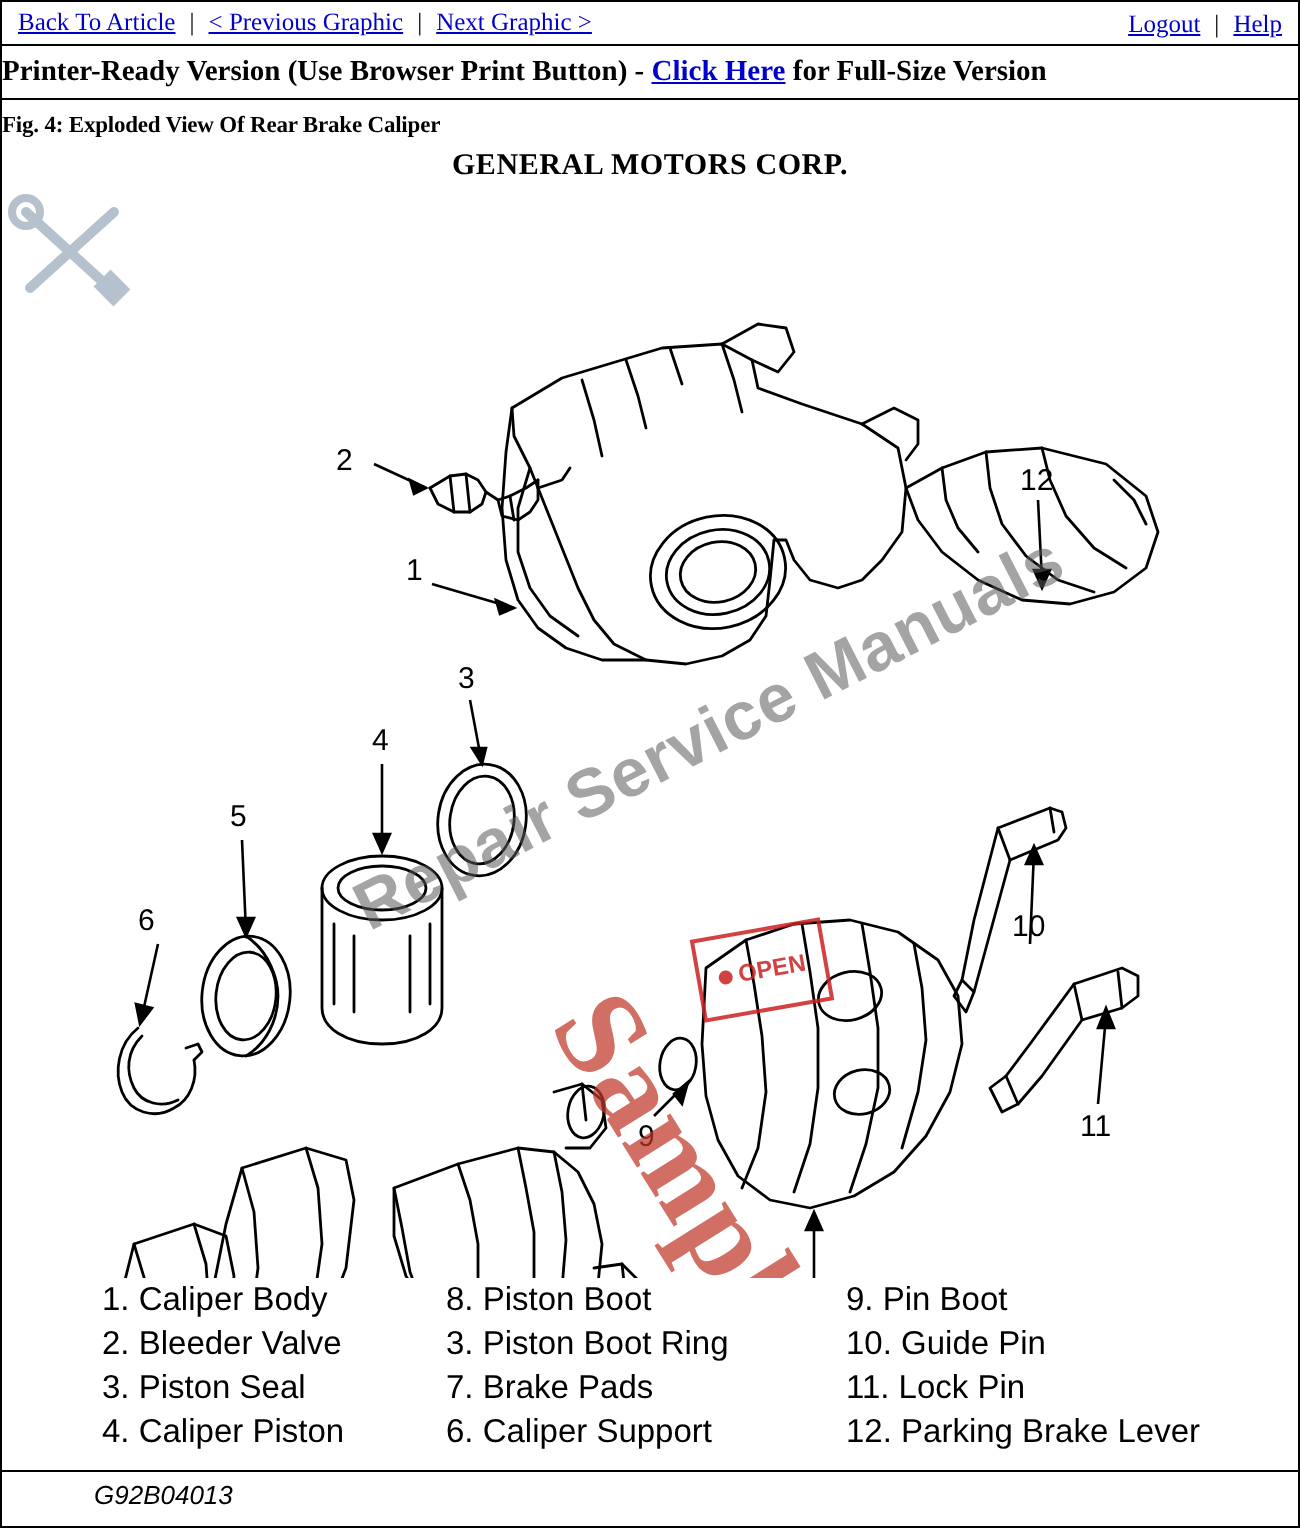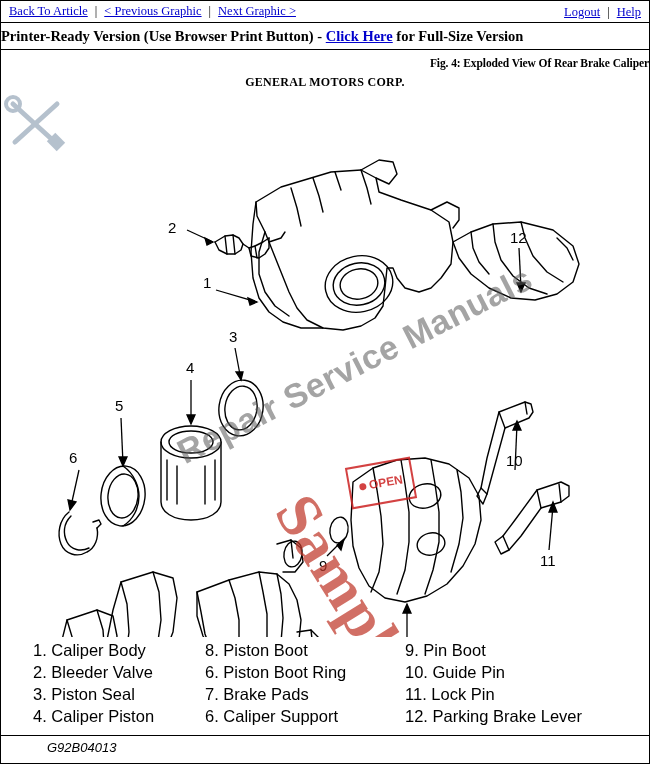--- a/index.html
+++ b/index.html
@@ -63,29 +63,29 @@
     padding-bottom: 4px;
     border-bottom: 1px solid #000000;
   }
   .printline a {
     color: #0000cc;
     text-decoration: underline;
     cursor: pointer;
   }
   
   .fig-title {
-    text-align: right;
+    text-align: left;
     font-size: 11.5px;
     font-weight: bold;
     margin-top: 7px;
     letter-spacing: -0.1px;
   }
   .fig-corp {
     text-align: center;
-    font-size: 12px;
+    font-size: 15px;
     font-weight: bold;
     margin-top: 6px;
     letter-spacing: 0.3px;
   }
   
   .drawing {
     position: relative;
     width: 648px;
     height: 545px;
     margin-top: 2px;
@@ -163,21 +163,21 @@
   
   .legend {
     position: absolute;
     left: 0;
     top: 640px;
     width: 648px;
     height: 90px;
     font-family: "Liberation Sans", sans-serif;
     font-size: 16.5px;
     box-sizing: border-box;
-    padding-left: 32px;
+    padding-left: 50px;
   }
   .legend-cols {
     display: flex;
     gap: 0px;
   }
   .legend-col {
     display: flex;
     flex-direction: column;
     gap: 3px;
   }
@@ -420,21 +420,21 @@
   <div class="legend">
     <div class="legend-cols">
       <div class="legend-col c1">
         <div class="legend-item">1. Caliper Body</div>
         <div class="legend-item">2. Bleeder Valve</div>
         <div class="legend-item">3. Piston Seal</div>
         <div class="legend-item">4. Caliper Piston</div>
       </div>
       <div class="legend-col c2">
         <div class="legend-item">8. Piston Boot</div>
-        <div class="legend-item">6. Piston Boot Ring</div>
+        <div class="legend-item">3. Piston Boot Ring</div>
         <div class="legend-item">7. Brake Pads</div>
         <div class="legend-item">6. Caliper Support</div>
       </div>
       <div class="legend-col c3">
         <div class="legend-item">9. Pin Boot</div>
         <div class="legend-item">10. Guide Pin</div>
         <div class="legend-item">11. Lock Pin</div>
         <div class="legend-item">12. Parking Brake Lever</div>
       </div>
     </div>

